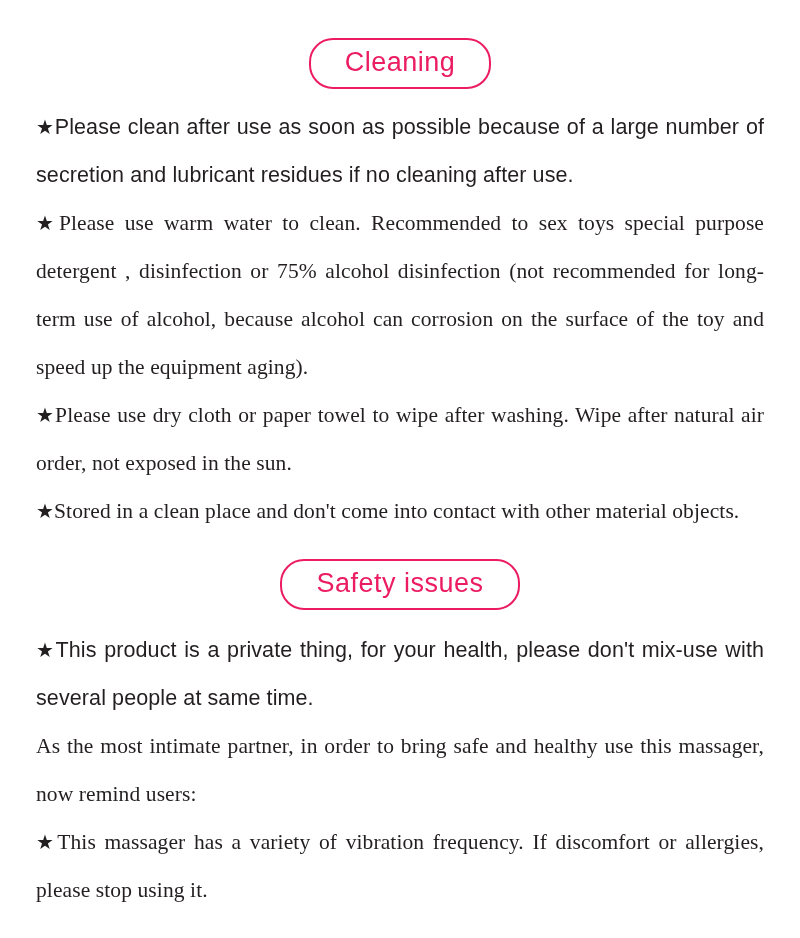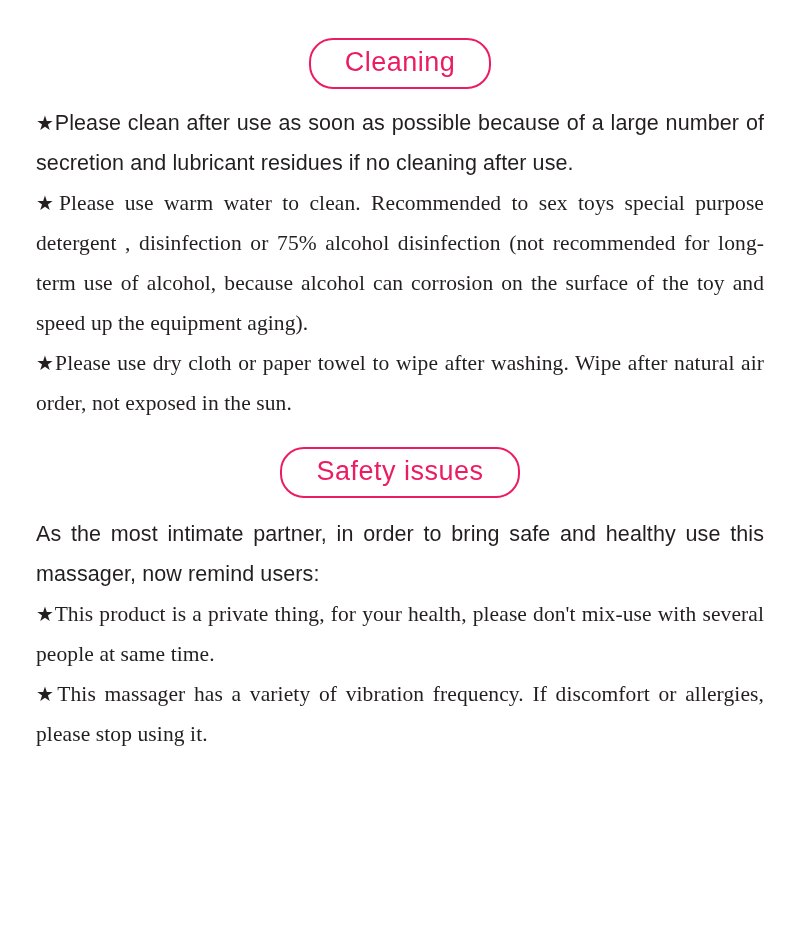--- a/index.html
+++ b/index.html
@@ -39,21 +39,21 @@
     color: #ec1c63;
     font-size: 27px;
     line-height: 1;
     padding: 9px 34px 11px 34px;
     letter-spacing: 0.5px;
     white-space: nowrap;
     background: #ffffff;
   }
   .para {
     font-size: 21.5px;
-    line-height: 40px;
+    line-height: 48px;
     text-align: justify;
     text-justify: inter-word;
     margin: 0;
     color: #231f20;
     letter-spacing: 0.1px;
   }
   .para + .para {
     margin-top: 0px;
     font-family: Liberation Serif, serif;
   }
@@ -70,25 +70,26 @@
   <div class="heading-wrap">
     <div class="heading-pill">Cleaning</div>
   </div>
 
   <p class="para"><span class="star">★</span><span>Please clean after use as soon as possible because of a large number of secretion and lubricant residues if no cleaning after use.</span></p>
 
   <p class="para"><span class="star">★</span><span>Please use warm water to clean. Recommended to sex toys special purpose detergent , disinfection or 75% alcohol disinfection (not recommended for long-term use of alcohol, because alcohol can corrosion on the surface of the toy and speed up the equipment aging).</span></p>
 
   <p class="para"><span class="star">★</span><span>Please use dry cloth or paper towel to wipe after washing. Wipe after natural air order, not exposed in the sun.</span></p>
 
+  <p class="para"><span class="star">★</span><span>Stored in a clean place and don't come into contact with other material objects.</span></p>
 
   <div class="heading-wrap second">
     <div class="heading-pill">Safety issues</div>
   </div>
 
+  <p class="para"><span class="star">★</span><span>This product is a private thing, for your health, please don't mix-use with several people at same time.</span></p>
+
   <p class="para"><span class="star"></span><span>As the most intimate partner, in order to bring safe and healthy use this massager, now remind users:</span></p>
-
-  <p class="para"><span class="star">★</span><span>This product is a private thing, for your health, please don't mix-use with several people at same time.</span></p>
 
   <p class="para"><span class="star">★</span><span>This massager has a variety of vibration frequency. If discomfort or allergies, please stop using it.</span></p>
 
 
 </div>
 
 </body></html>

